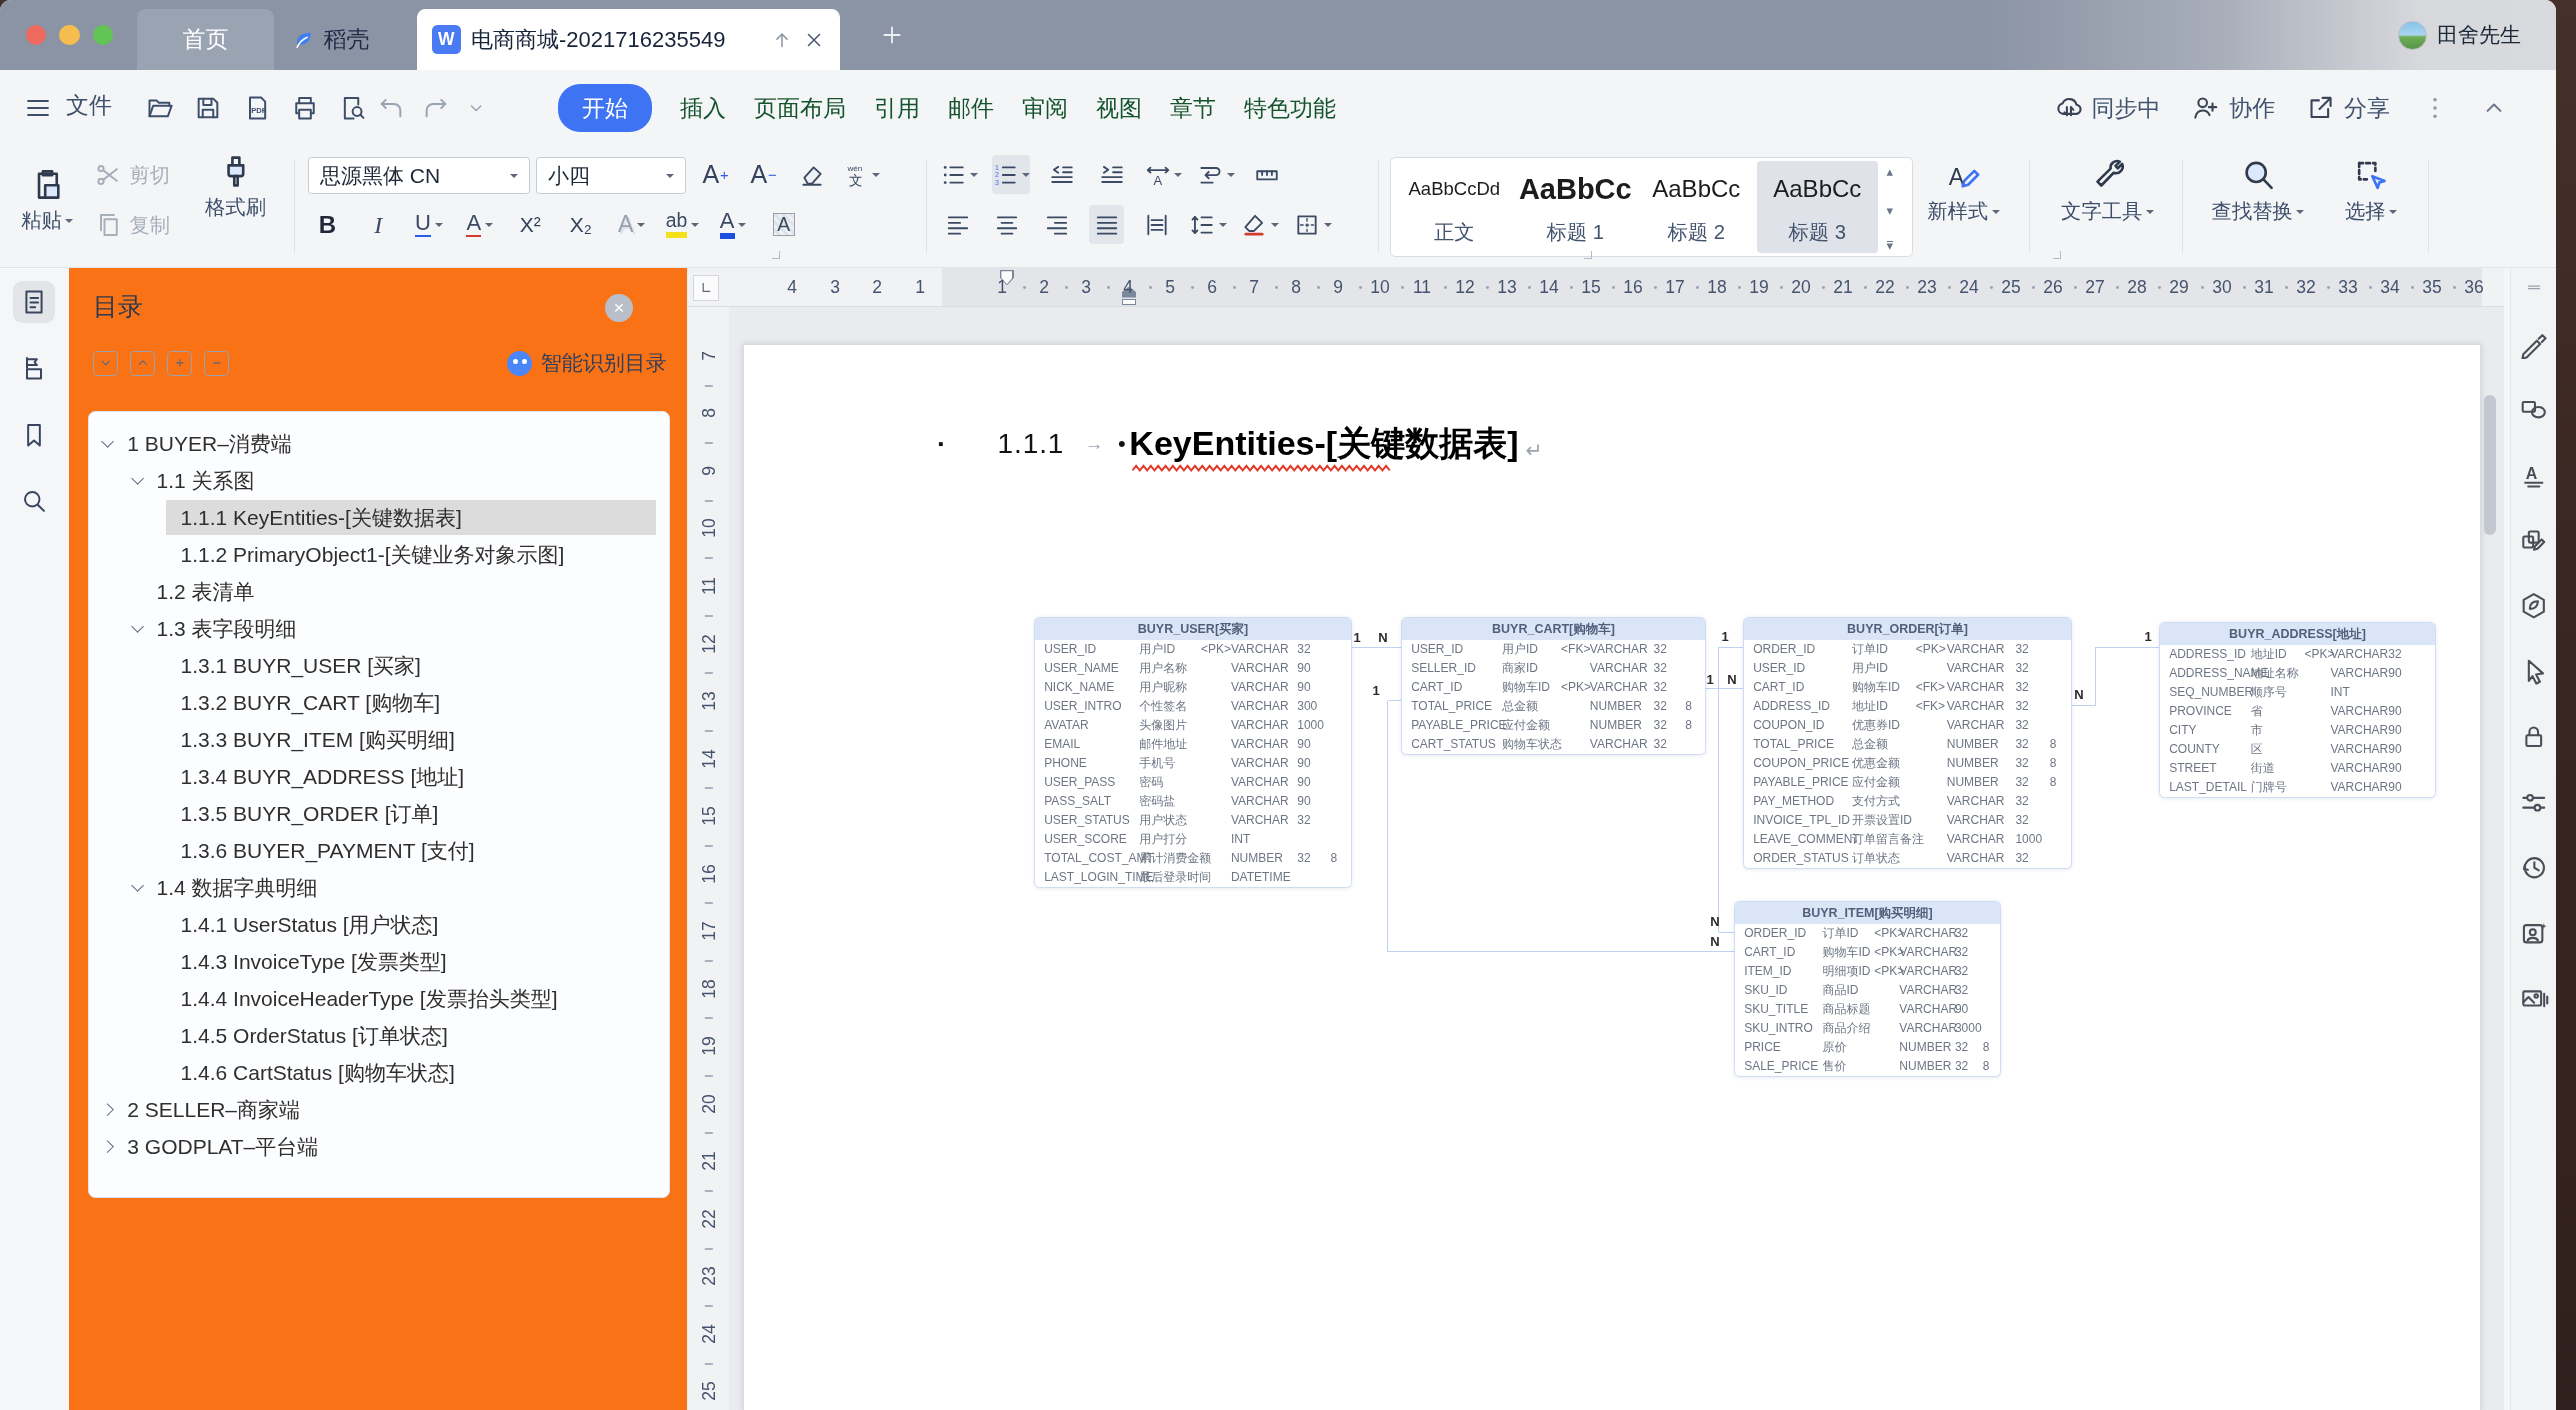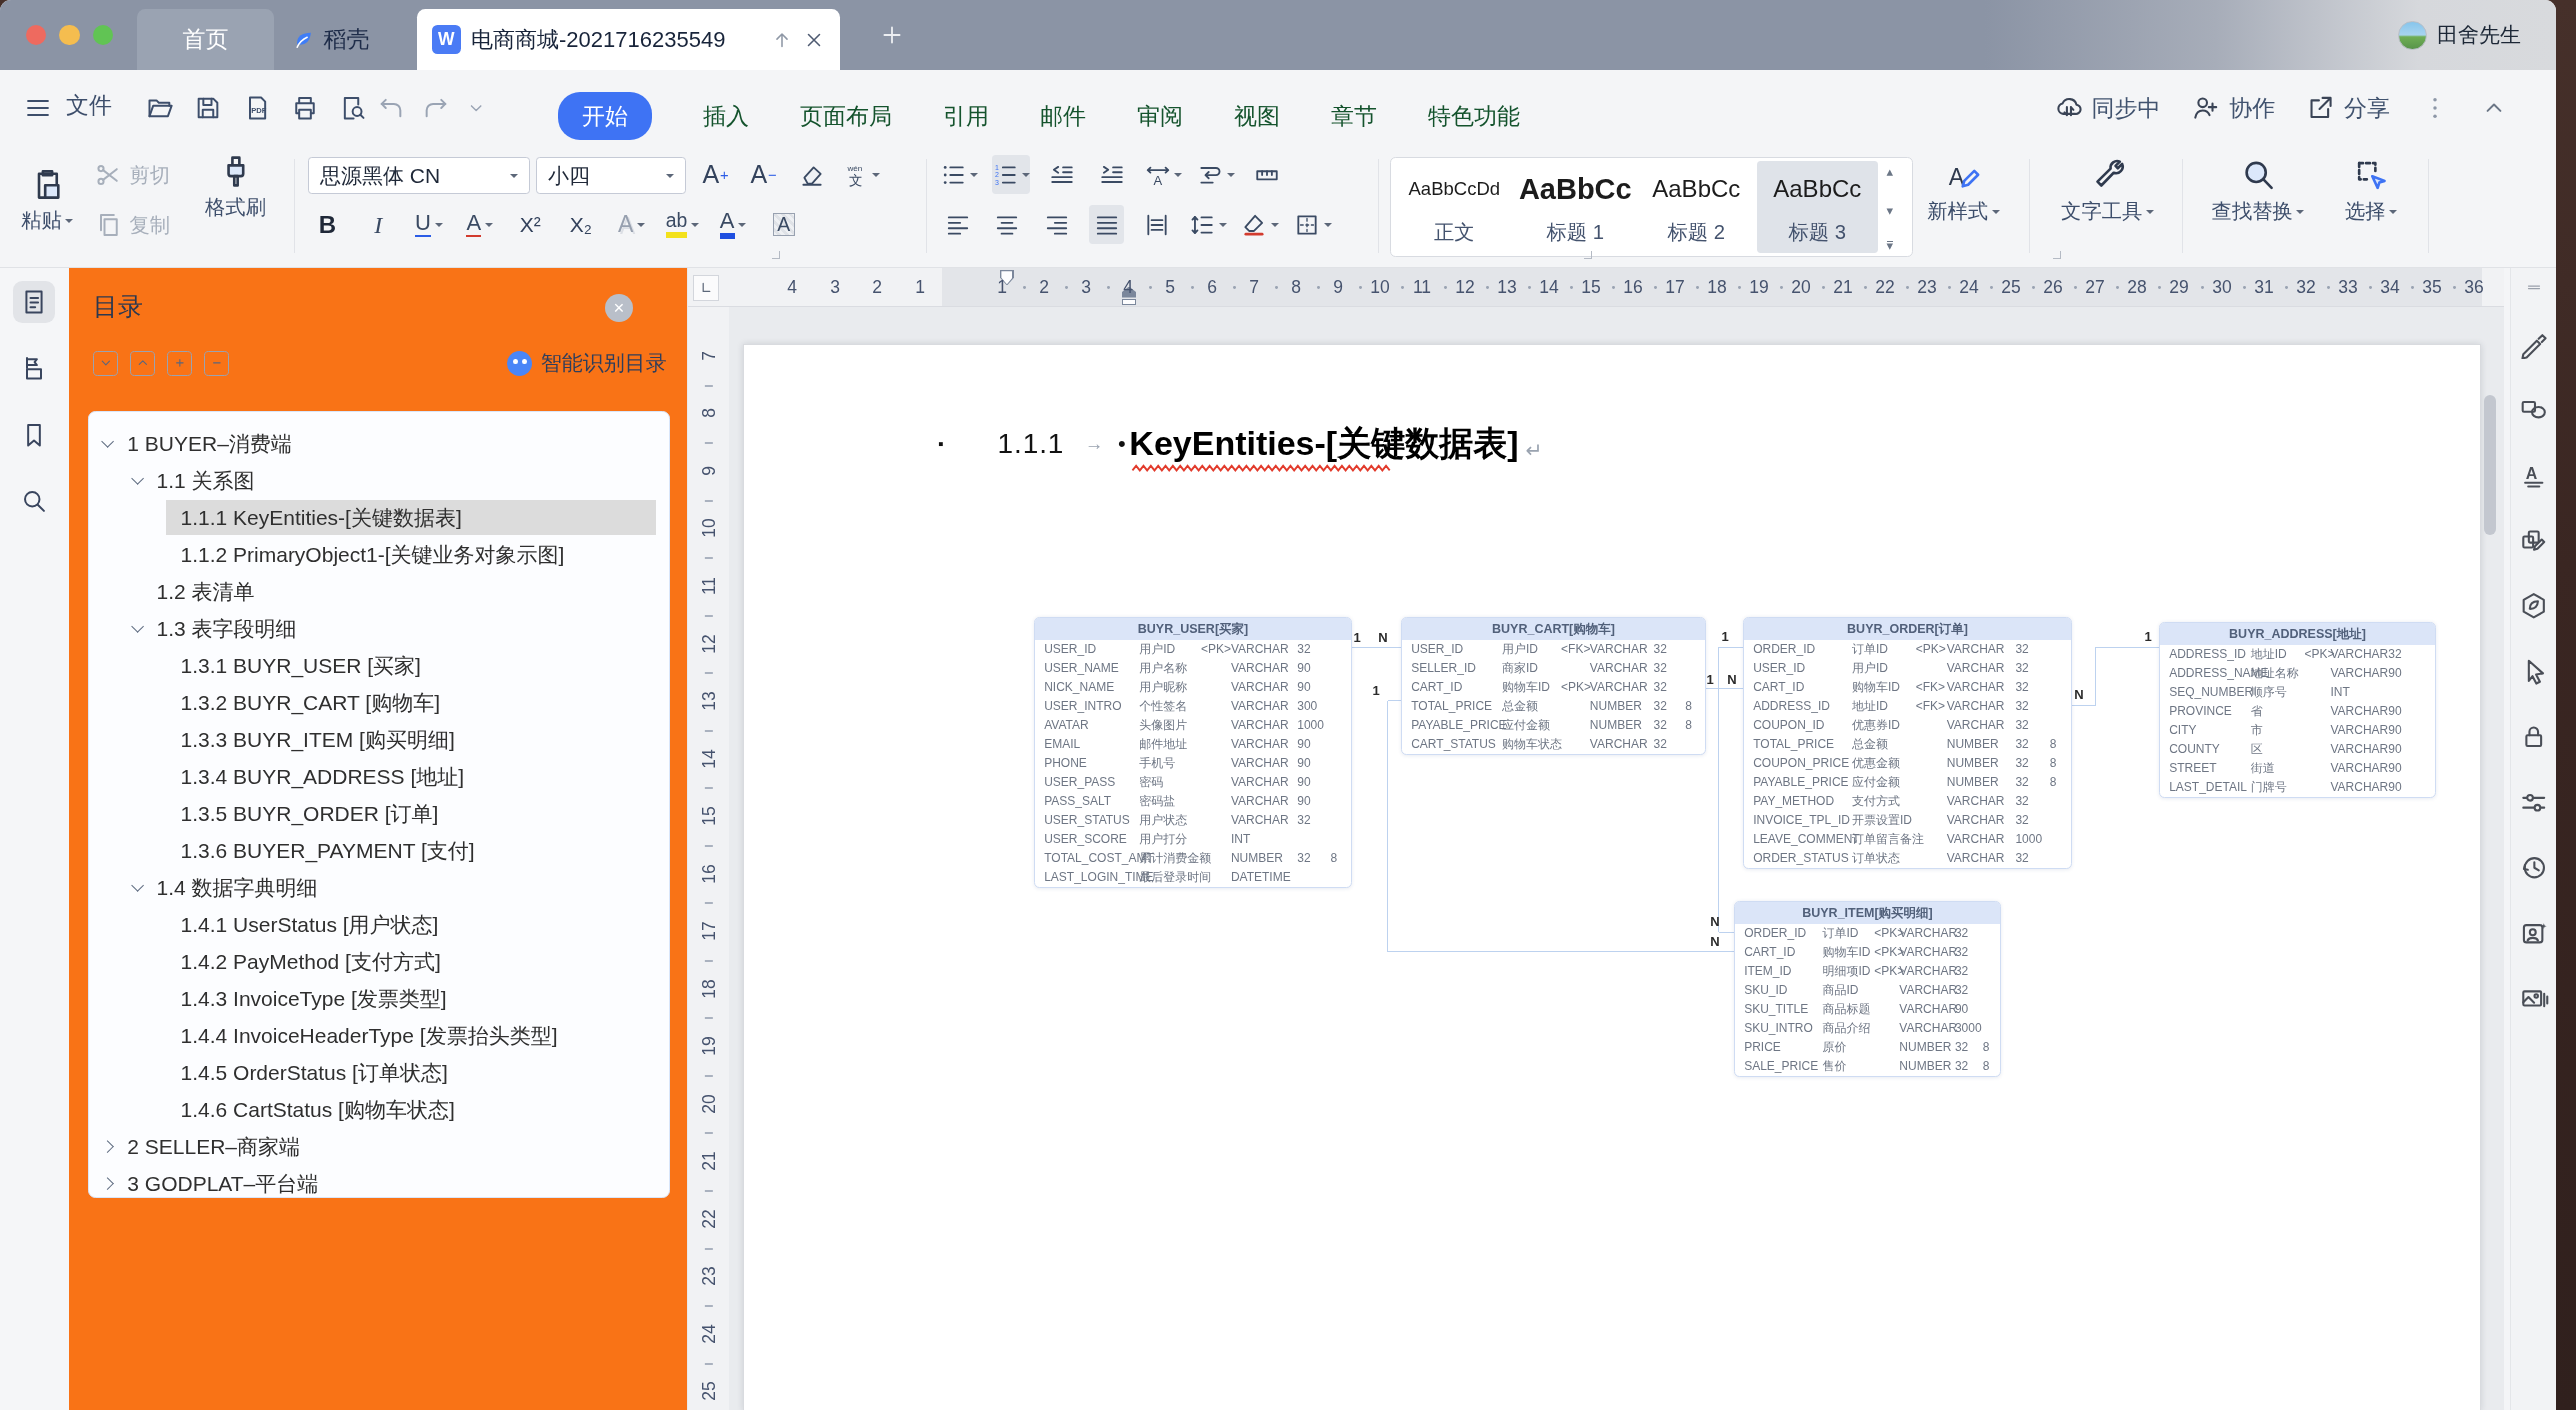--- a/index.html
+++ b/index.html
@@ -35,21 +35,21 @@
   .uname{font-size:21px;color:#1c2736;}
   
   .menubar{position:absolute;left:0;top:70px;width:100%;height:76px;background:#f4f5f7;}
   .mb-ic{width:28px;height:28px;color:#3d4e6b;display:inline-block;}
   .mb-ic svg{width:100%;height:100%;}
   .hamb{position:absolute;left:24px;top:24px;}
   .filelbl{position:absolute;left:66px;top:20.3px;font-size:23px;color:#3d4e6b;}
   #menu-file-icons{position:absolute;left:146px;top:24px;display:flex;gap:20.3px;}
   #menu-hist-icons{position:absolute;left:377px;top:24px;display:flex;gap:16.6px;align-items:center;}
   #menu-hist-icons .mb-ic{color:#9aa4b4;}
-  #menu-nav{position:absolute;left:558px;top:0;height:76px;display:flex;align-items:center;gap:51px;margin-top:8px;}
+  #menu-nav{position:absolute;left:558px;top:0;height:76px;display:flex;align-items:center;gap:28px;}
   .mi{font-size:23px;color:#14532d;white-space:nowrap;}
   .mi.pill{background:#3e73f4;color:#fff;padding:8.3px 24px;border-radius:22px;}
   #menu-right{position:absolute;right:48px;top:0;height:76px;display:flex;align-items:center;gap:31px;}
   .mr-item{display:flex;align-items:center;gap:8.3px;font-size:23px;color:#41536f;}
   .mr-item .mb-ic{color:#3a4456;width:29.5px;height:29.5px;}
   
   .ribbon{position:absolute;left:0;top:146px;width:100%;height:122px;background:#f4f5f7;
           border-bottom:0.9px solid #e0e2e6;}
   .vdiv{position:absolute;top:13px;height:94px;width:0.9px;background:#e1e3e8;}
   .tbtn{min-width:35px;height:39px;display:flex;align-items:center;justify-content:center;color:#3a4a63;}
@@ -726,23 +726,20 @@
           <div class="trow l2">
             <span class="chevcell">
               <span class="chev down"></span>
             </span>
             <span class="lbl">1.4  数据字典明细</span>
           </div>
           <div class="trow l3">
             <span class="lbl">1.4.1  UserStatus [用户状态]</span>
           </div>
           <div class="trow l3">
-            <span class="lbl">1.4.2  PayMethod [支付方式]</span>
-          </div>
-          <div class="trow l3">
             <span class="lbl">1.4.3  InvoiceType [发票类型]</span>
           </div>
           <div class="trow l3">
             <span class="lbl">1.4.4  InvoiceHeaderType [发票抬头类型]</span>
           </div>
           <div class="trow l3">
             <span class="lbl">1.4.5  OrderStatus [订单状态]</span>
           </div>
           <div class="trow l3">
             <span class="lbl">1.4.6  CartStatus [购物车状态]</span>

